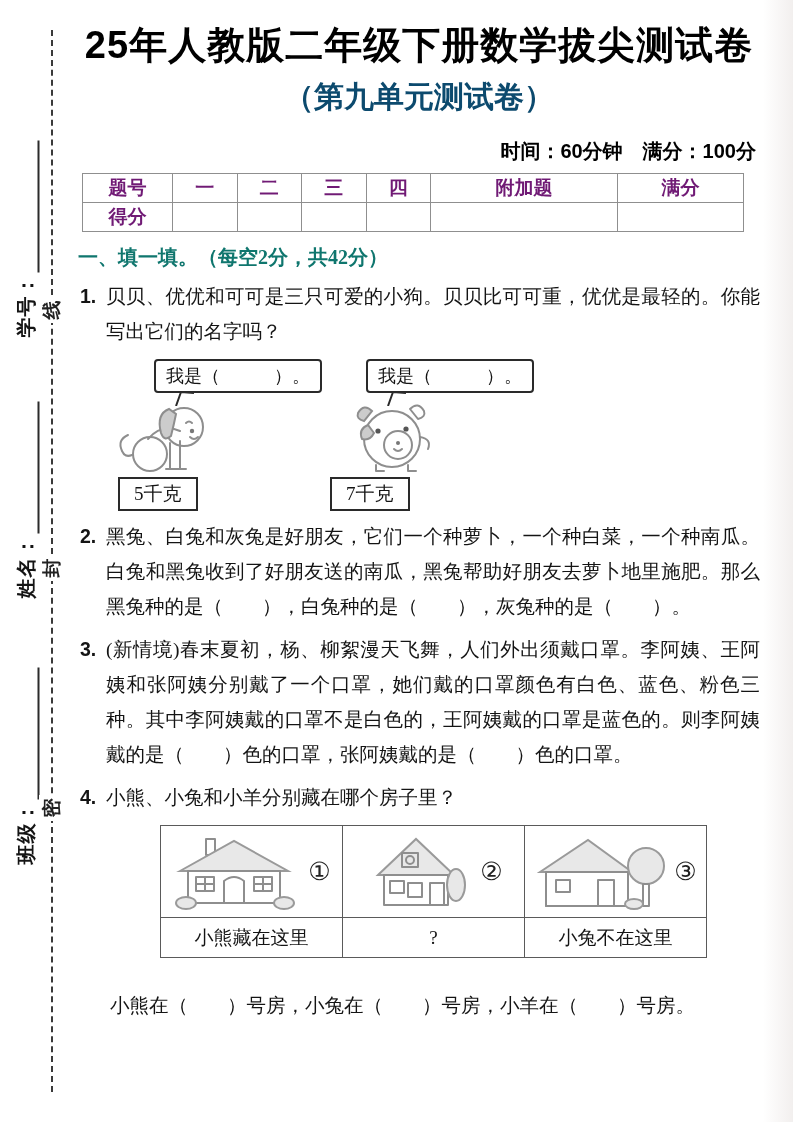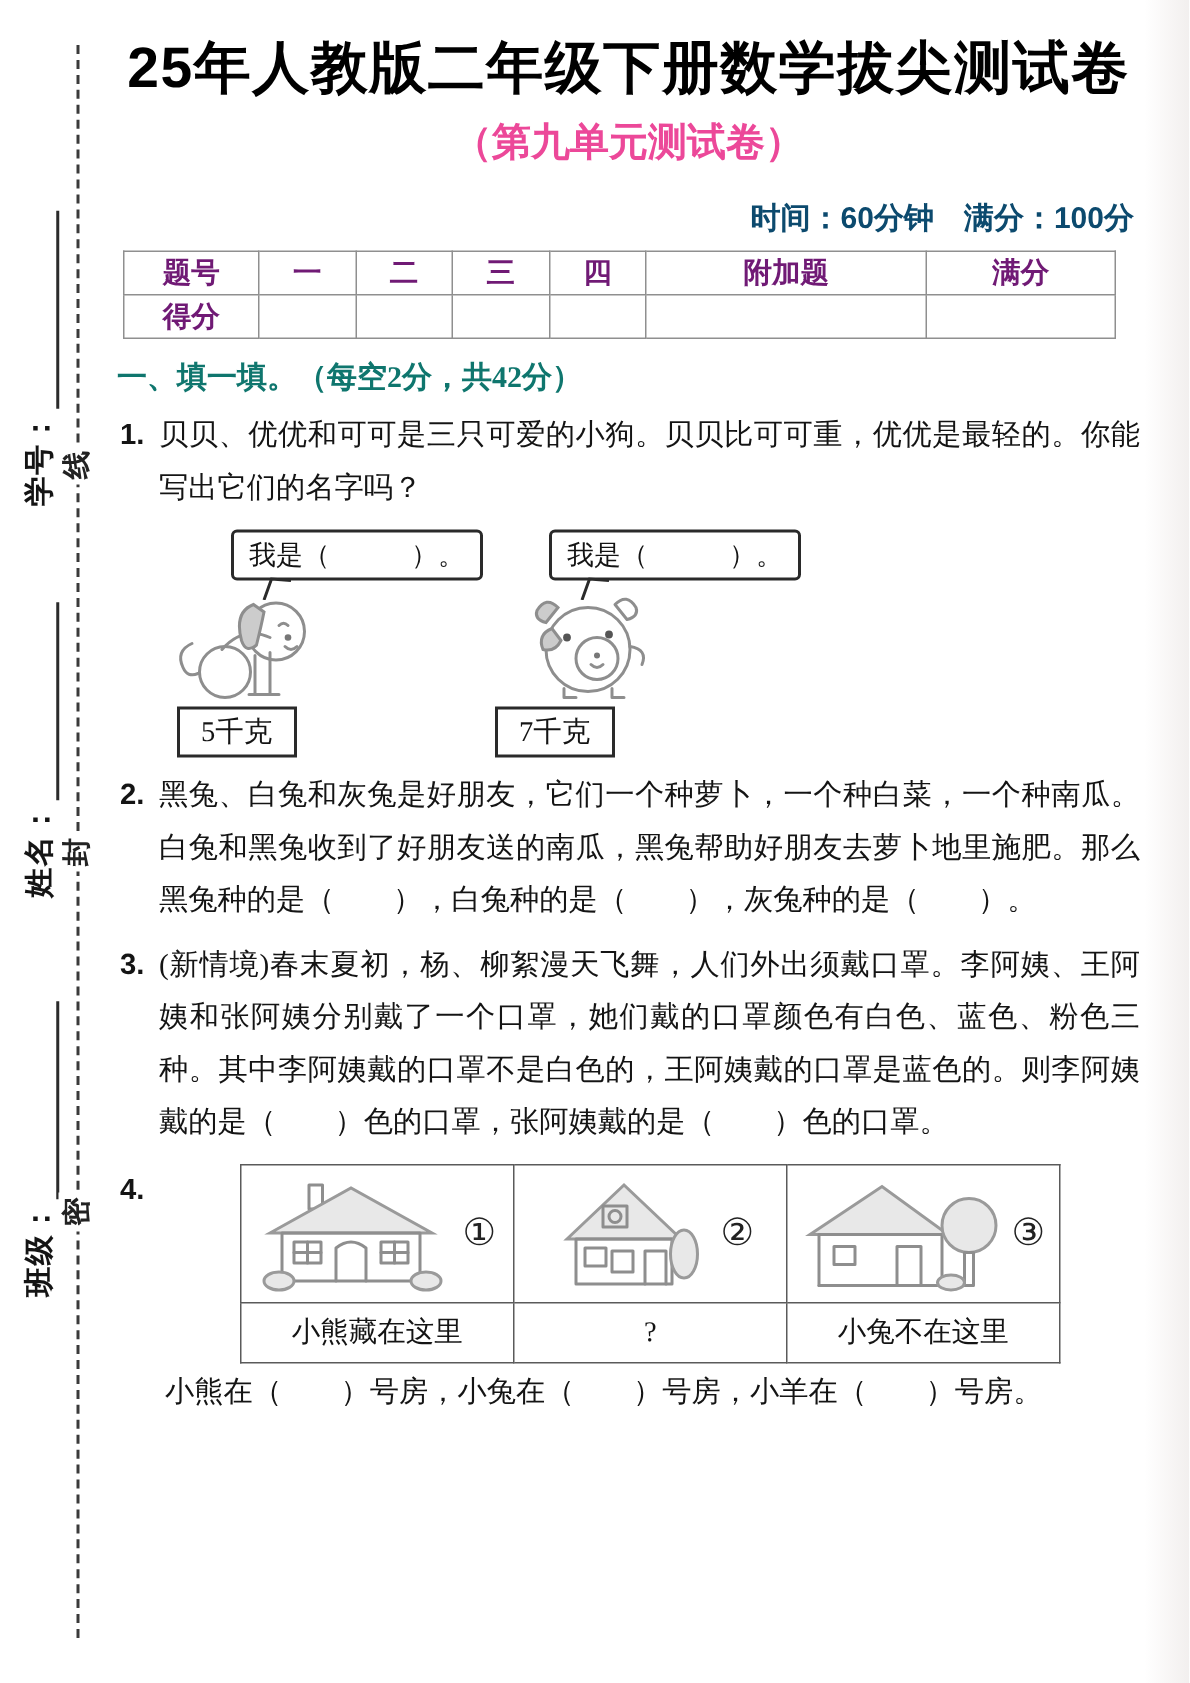--- a/index.html
+++ b/index.html
@@ -21,24 +21,24 @@
   .seal-field .blank { display:inline-block; width:132px; height:18px;
     border-bottom:2px solid #2b2b2b; margin-left:2px; }
   .seal-char { position:absolute; width:26px; height:26px; line-height:26px;
     text-align:center; transform:rotate(-90deg); background:#fff;
     font-size:19px; font-weight:bold; color:#222; }
 
   
   .main { position:absolute; left:78px; top:0; width:682px; }
   .title { margin-top:20px; text-align:center; font-size:38px; font-weight:900;
     font-family:Liberation Sans, sans-serif; letter-spacing:1px; color:#000; }
-  .subtitle { margin-top:6px; text-align:center; font-size:26px; font-weight:900;
-    font-family:"Liberation Sans", sans-serif; color:#ec4899; }
+  .subtitle { margin-top:6px; text-align:center; font-size:30px; font-weight:900;
+    font-family:"Liberation Sans", sans-serif; color:#0c4a6e; }
   .info { margin-top:20px; text-align:right; padding-right:4px; font-size:20px;
-    font-weight:bold; font-family:"Liberation Sans", sans-serif; color:#0c4a6e; }
+    font-weight:bold; font-family:"Liberation Sans", sans-serif; color:#000000; }
 
   table.score { border-collapse:collapse; width:662px; margin:8px 0 0 4px;
     font-family:"Liberation Sans", sans-serif; }
   table.score td { border:1.6px solid #8f8f8f; height:29px; text-align:center;
     font-size:19px; font-weight:bold; color:#701a75; }
   table.score td:first-child { width:90px; }
 
   .section-head { margin-top:12px; font-size:20px; color:#0f766e; }
   .section-head .h-bold { font-family:"Liberation Sans", sans-serif; font-weight:900; }
   .section-head .h-note { font-weight:bold; }
@@ -59,21 +59,21 @@
   .weight-box { display:inline-block; border:2px solid #2a2a2a; padding:2px 14px;
     font-size:19px; margin:2px 0 0 6px; background:#fff; }
 
   
   table.houses { border-collapse:collapse; margin:10px 0 0 54px; }
   table.houses td { border:1.8px solid #5a5a5a; text-align:center; vertical-align:middle; }
   table.houses tr.pics td { width:182px; height:92px; }
   table.houses tr.caps td { height:40px; font-size:19px; }
   .house-cell { display:flex; align-items:center; justify-content:center; gap:6px; }
   .circ-num { font-size:25px; color:#222; font-family:"Liberation Serif", serif; }
-  .answer-line { margin:2px 0 0 4px; font-size:19.5px; }
+  .answer-line { margin:30px 0 0 4px; font-size:19.5px; }
 
   .art { stroke:#8e8e8e; fill:none; stroke-width:2; stroke-linecap:round; stroke-linejoin:round; }
   .art-fill { stroke:#8e8e8e; fill:#cccccc; stroke-width:2; }
   .art-lite { stroke:#9a9a9a; fill:#e8e8e8; stroke-width:2; }
 </style>
 </head>
 <body>
 
 <div class="page">
   <div class="edge-shade"></div>
@@ -188,20 +188,21 @@
       <span>黑兔、白兔和灰兔是好朋友，它们一个种萝卜，一个种白菜，一个种南瓜。白兔和黑兔收到了好朋友送的南瓜，黑兔帮助好朋友去萝卜地里施肥。那么黑兔种的是（　　），白兔种的是（　　），灰兔种的是（　　）。</span>
     </div>
 
     <div class="q">
       <span class="qnum">3.</span>
       <span>(新情境)春末夏初，杨、柳絮漫天飞舞，人们外出须戴口罩。李阿姨、王阿姨和张阿姨分别戴了一个口罩，她们戴的口罩颜色有白色、蓝色、粉色三种。其中李阿姨戴的口罩不是白色的，王阿姨戴的口罩是蓝色的。则李阿姨戴的是（　　）色的口罩，张阿姨戴的是（　　）色的口罩。</span>
     </div>
 
     <div class="q">
       <span class="qnum">4.</span>
+      <span>小熊、小兔和小羊分别藏在哪个房子里？</span>
 
       <table class="houses">
         <tbody>
             <tr class="pics">
           <td>
             <div class="house-cell">
               <svg width="130" height="78" viewBox="0 0 130 78">
                 <rect class="art" x="34" y="6" width="9" height="16"></rect>
                 <polygon class="art-lite" points="8,38 62,8 116,38"></polygon>
                 <rect class="art" x="16" y="38" width="92" height="32"></rect>

